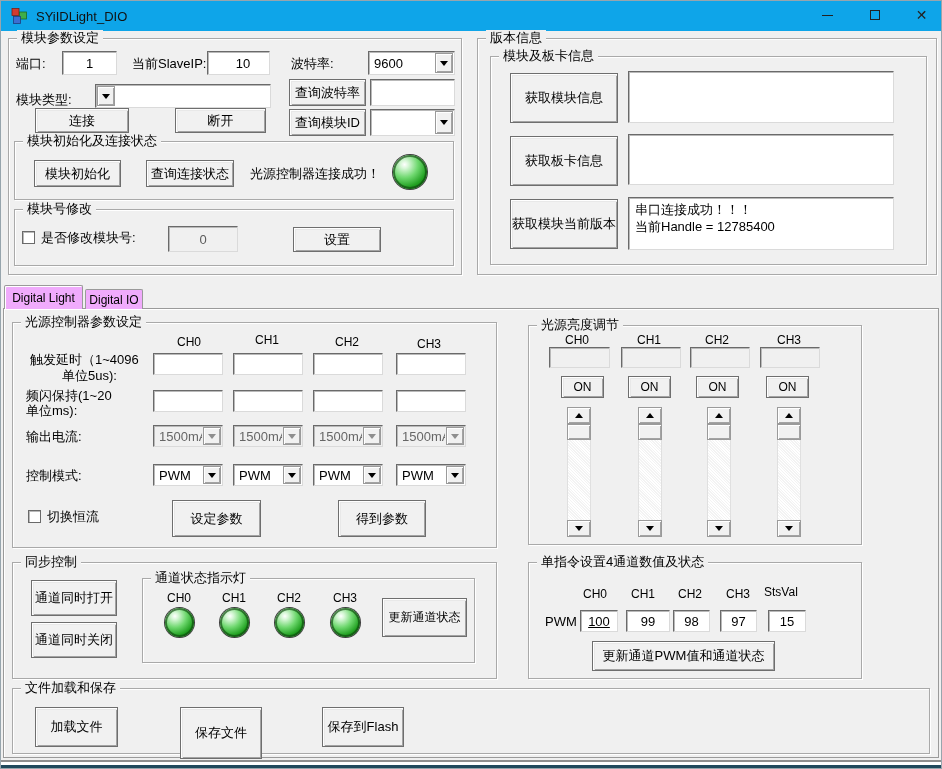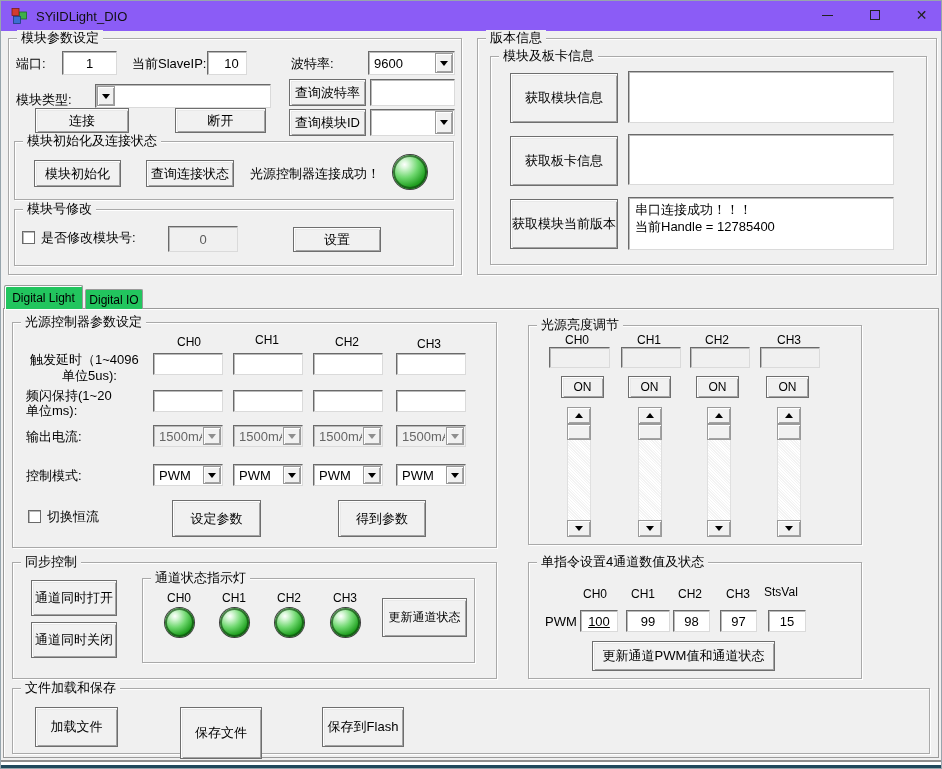--- a/index.html
+++ b/index.html
@@ -7,21 +7,21 @@
   body {
     position:relative;
     font-family:"Liberation Sans","DejaVu Sans",sans-serif;
     font-size:13px; color:#000;
     background:#f0f0f0;
     overflow:hidden;
   }
   .frame-border { position:absolute; inset:0; border:1px solid #97a5ad; pointer-events:none; z-index:50; }
 
   
-  .titlebar { position:absolute; left:1px; top:1px; right:1px; height:30px; background:#8b5cf6; display:flex; align-items:center; }
+  .titlebar { position:absolute; left:1px; top:1px; right:1px; height:30px; background:#0ea5e9; display:flex; align-items:center; }
   .app-icon { width:18px; height:18px; margin-left:9px; }
   .win-title { margin-left:8px; font-size:13px; color:#111; }
   .win-btn { position:absolute; top:0; height:30px; width:45px; display:flex; align-items:center; justify-content:center; font-size:13px; color:#222; }
   .max-glyph { width:10px; height:10px; border:1px solid #222; display:inline-block; }
   .min-glyph { width:11px; height:1px; background:#222; display:inline-block; }
   .close-glyph { font-size:14px; line-height:1; }
 
   
   .group { position:absolute; border:1px solid #a9a9a9; box-shadow:1px 1px 0 #ffffff, inset 1px 1px 0 #ffffff; }
   .legend { position:absolute; top:-9px; left:8px; background:#f0f0f0; padding:0 4px; font-size:13px; white-space:nowrap; line-height:16px; }
@@ -62,21 +62,21 @@
   .vs-btn { height:17px; background:#f1f1f1; border:1px solid #9a9a9a;
             box-shadow: inset 1px 1px 0 #ffffff, inset -1px -1px 0 #a3a3a3;
             display:flex; align-items:center; justify-content:center; }
   .vs-thumb { height:16px; background:#f1f1f1; border:1px solid #9a9a9a;
               box-shadow: inset 1px 1px 0 #ffffff, inset -1px -1px 0 #a3a3a3; }
   .vs-track { flex:1; background:#f9f9f9;
               background-image: repeating-linear-gradient(45deg,#ffffff 0 1px,#f3f3f3 1px 2px);
               border-left:1px solid #e0e0e0; border-right:1px solid #e0e0e0; }
 
   
-  .tab { position:absolute; background:#22c55e; border:1px solid #9a9a9a; border-bottom:none;
+  .tab { position:absolute; background:#f0abfc; border:1px solid #9a9a9a; border-bottom:none;
          border-radius:2px 2px 0 0; display:flex; align-items:center; justify-content:center; font-size:12px; }
   .tab.active { z-index:3; box-shadow: inset 1px 1px 0 #ffffff; }
   .tabframe { position:absolute; left:3px; top:308px; width:936px; height:450px; background:#f0f0f0;
               border:1px solid #9a9a9a; box-shadow: inset 1px 1px 0 #ffffff; }
 
   .edge-line1 { position:absolute; left:0; right:0; top:760px; height:2px; background:#8f8f8f; }
   .edge-line2 { position:absolute; left:0; right:0; top:762px; height:3px; background:#ffffff; }
   .edge-navy  { position:absolute; left:0; right:0; top:765px; height:4px; background:#20495c; }
 </style>
 </head>
@@ -99,21 +99,21 @@
 <div class="win-btn" style="left:899px;">
     <span class="close-glyph">✕</span>
   </div>
 
 <div class="group" style="left:8px; top:38px; width:454px; height:237px;">
   <span class="legend">模块参数设定</span>
 </div>
 <div class="lbl" style="left:16px; top:56px;">端口:</div>
 <div class="tb center" style="left:62px; top:51px; width:55px; height:24px;">1</div>
 <div class="lbl" style="left:132px; top:56px;">当前SlaveIP:</div>
-<div class="tb center" style="left:207px; top:51px; width:40px; height:24px;padding-left:13px;">10</div>
+<div class="tb center" style="left:207px; top:51px; width:63px; height:24px;padding-left:13px;">10</div>
 <div class="lbl" style="left:291px; top:56px;">波特率:</div>
 <div class="combo" style="left:368px; top:51px; width:87px; height:24px;">
   <span class="val">9600</span>
   <span class="arrow">
       <span class="tri-down"></span>
     </span>
 </div>
 <div class="lbl" style="left:16px; top:92px;">模块类型:</div>
 <div class="combo" style="left:95px; top:84px; width:176px; height:24px;">
   <span class="arrow">

